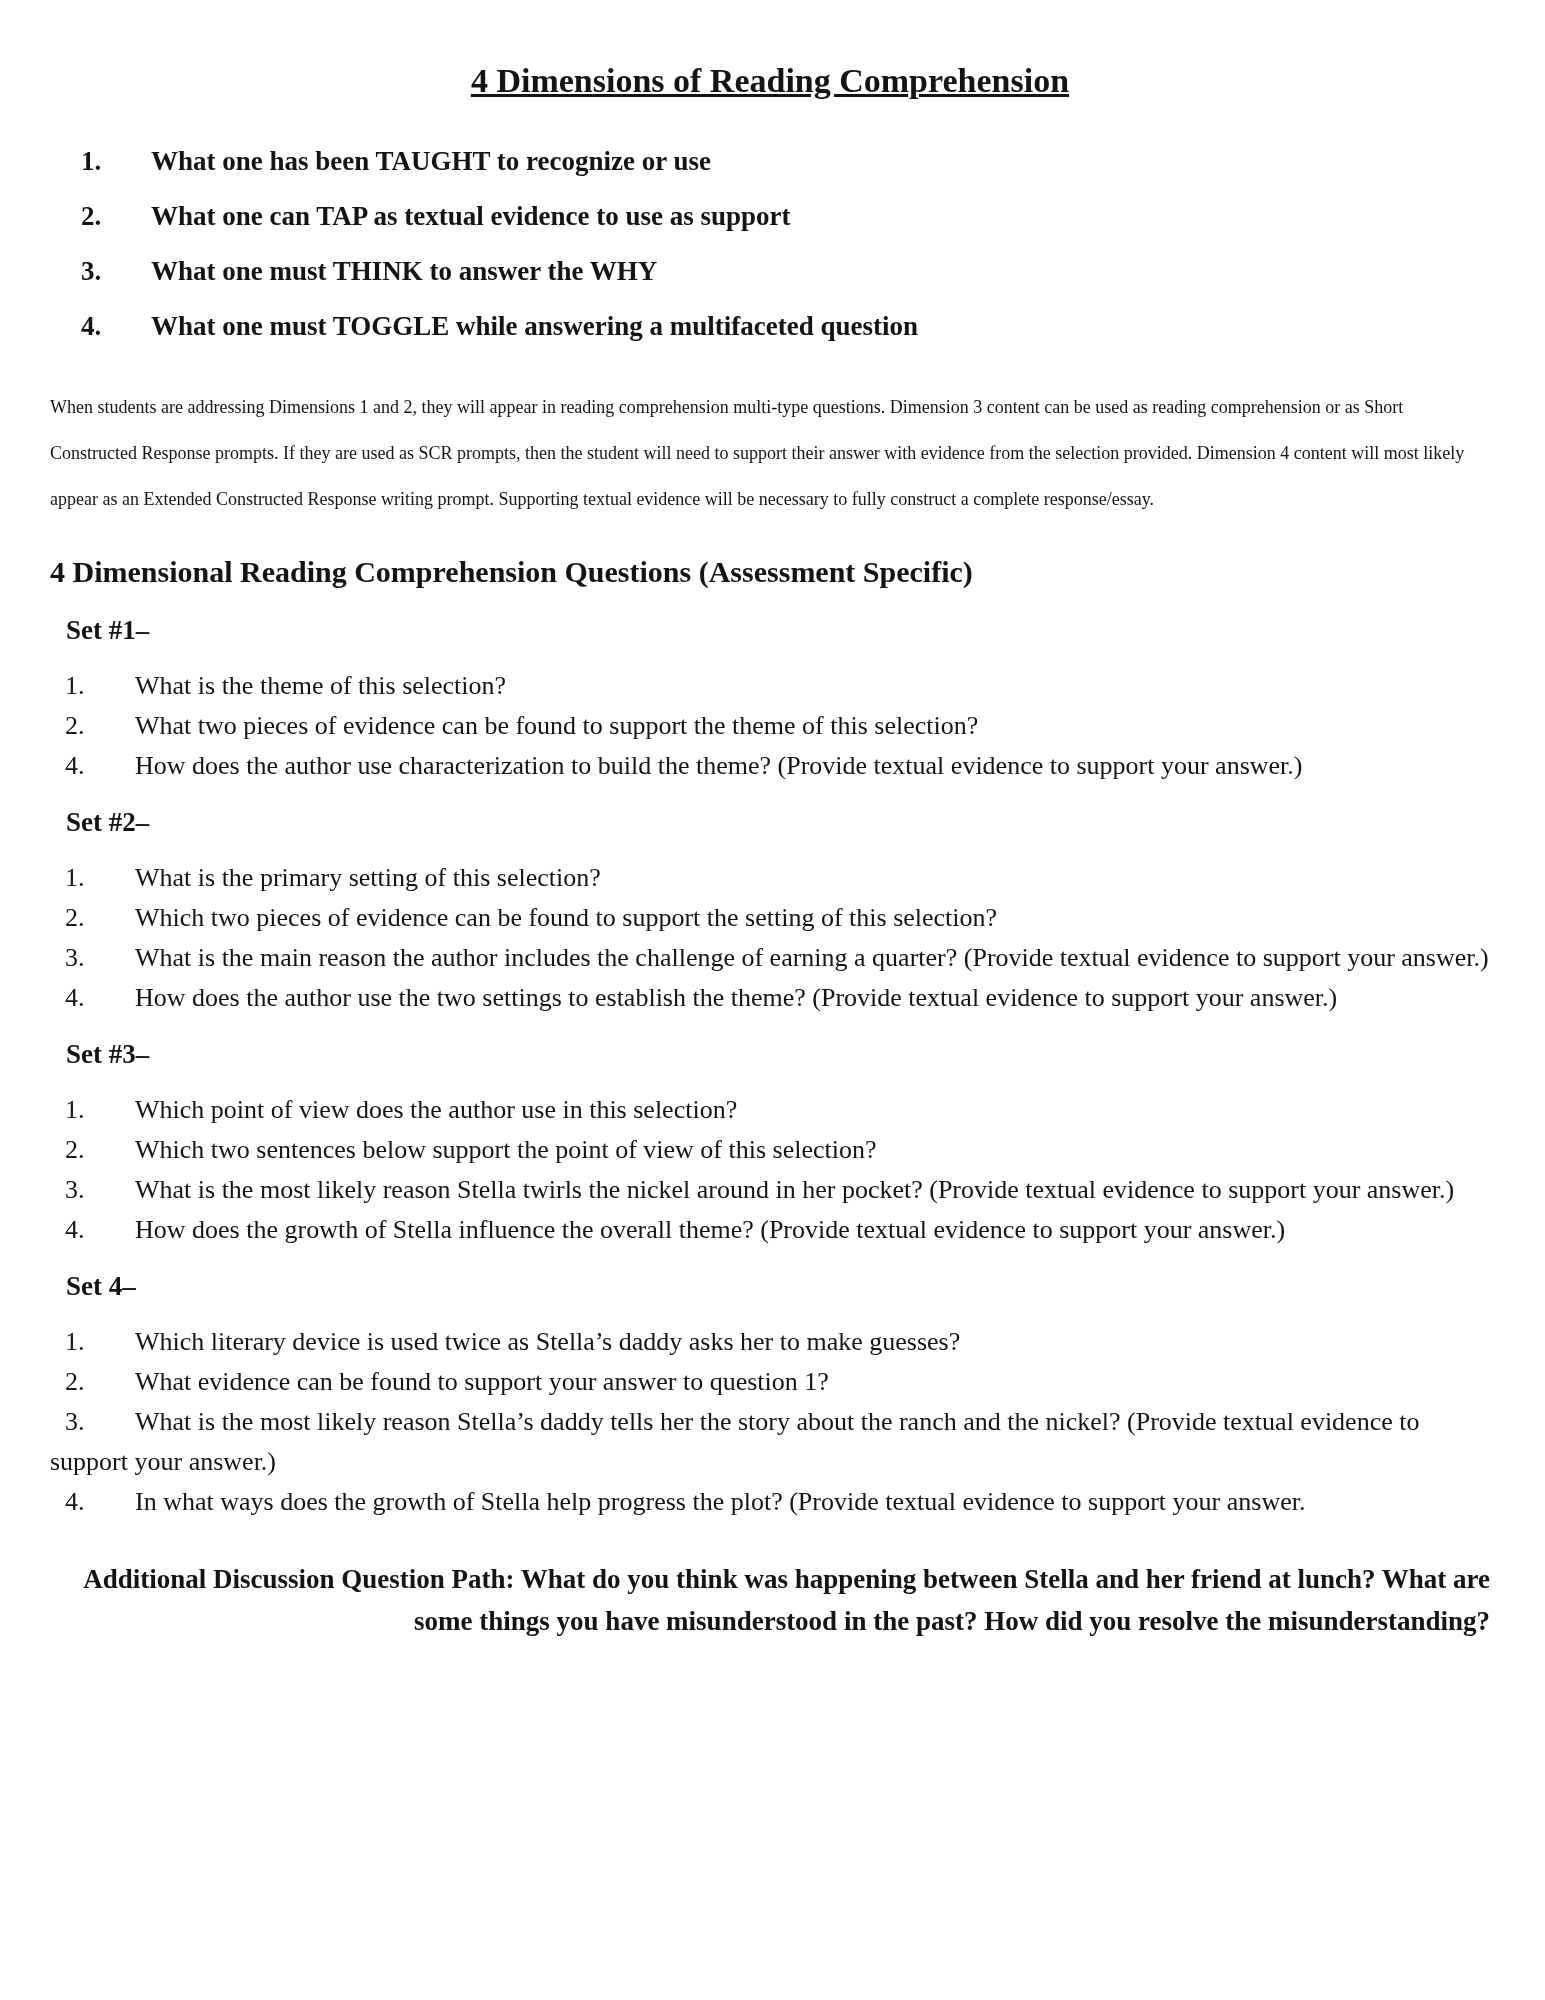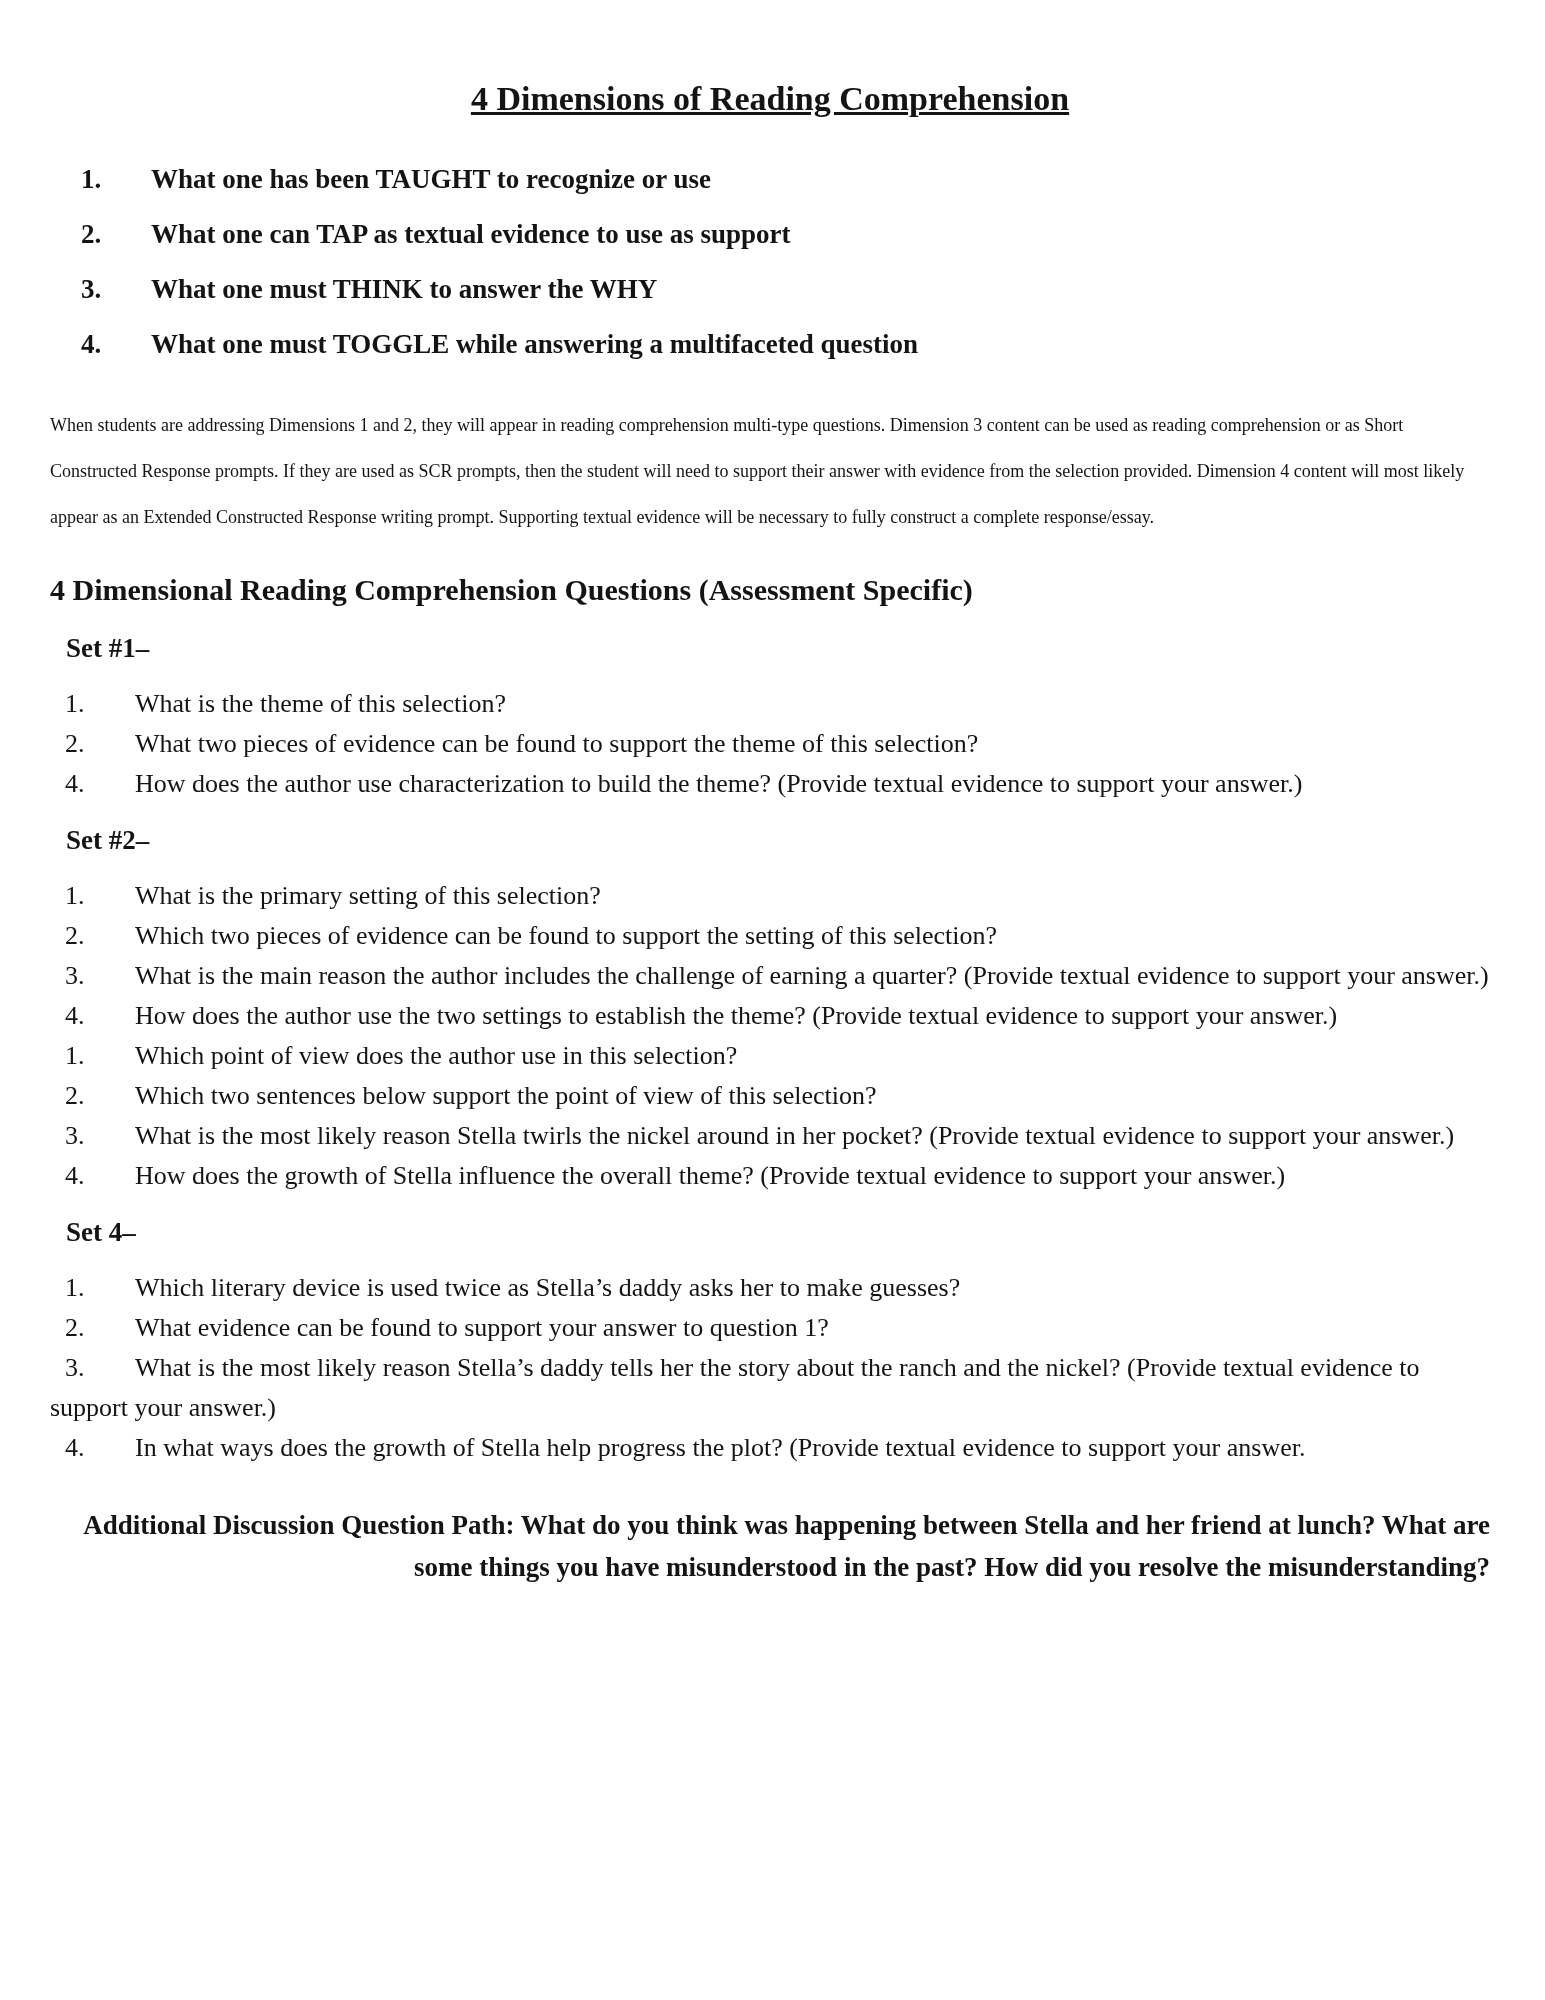--- a/index.html
+++ b/index.html
@@ -6,21 +6,21 @@
     margin: 0;
     padding: 0;
     background: #ffffff;
   }
   .page {
     position: relative;
     width: 1545px;
     height: 1956px;
     background: #ffffff;
     box-sizing: border-box;
-    padding: 78px 55px 0 50px;
+    padding: 60px 55px 0 50px;
     font-family: "Liberation Serif", "DejaVu Serif", serif;
     color: #141414;
     overflow: hidden;
   }
   .doc-title {
     text-align: center;
     font-size: 34px;
     line-height: 42px;
     font-weight: bold;
     text-decoration: underline;
@@ -104,20 +104,21 @@
 
     <div>
       <p class="set-label">Set #2–</p>
       <p class="q-item"><span class="num">1.</span><span>What is the primary setting of this selection?</span></p>
       <p class="q-item"><span class="num">2.</span><span>Which two pieces of evidence can be found to support the setting of this selection?</span></p>
       <p class="q-item"><span class="num">3.</span><span>What is the main reason the author includes the challenge of earning a quarter? (Provide textual evidence to support your answer.)</span></p>
       <p class="q-item"><span class="num">4.</span><span>How does the author use the two settings to establish the theme? (Provide textual evidence to support your answer.)</span></p>
     </div>
 
     <div>
+      <p class="set-label">Set #3–</p>
       <p class="q-item"><span class="num">1.</span><span>Which point of view does the author use in this selection?</span></p>
       <p class="q-item"><span class="num">2.</span><span>Which two sentences below support the point of view of this selection?</span></p>
       <p class="q-item"><span class="num">3.</span><span>What is the most likely reason Stella twirls the nickel around in her pocket? (Provide textual evidence to support your answer.)</span></p>
       <p class="q-item"><span class="num">4.</span><span>How does the growth of Stella influence the overall theme? (Provide textual evidence to support your answer.)</span></p>
     </div>
 
     <div>
       <p class="set-label">Set 4–</p>
       <p class="q-item"><span class="num">1.</span><span>Which literary device is used twice as Stella’s daddy asks her to make guesses?</span></p>
       <p class="q-item"><span class="num">2.</span><span>What evidence can be found to support your answer to question 1?</span></p>

